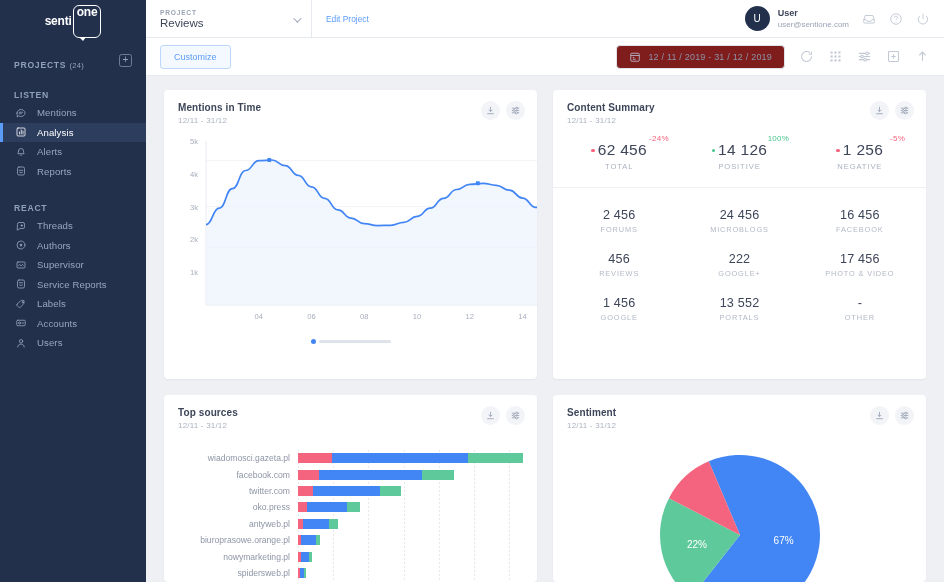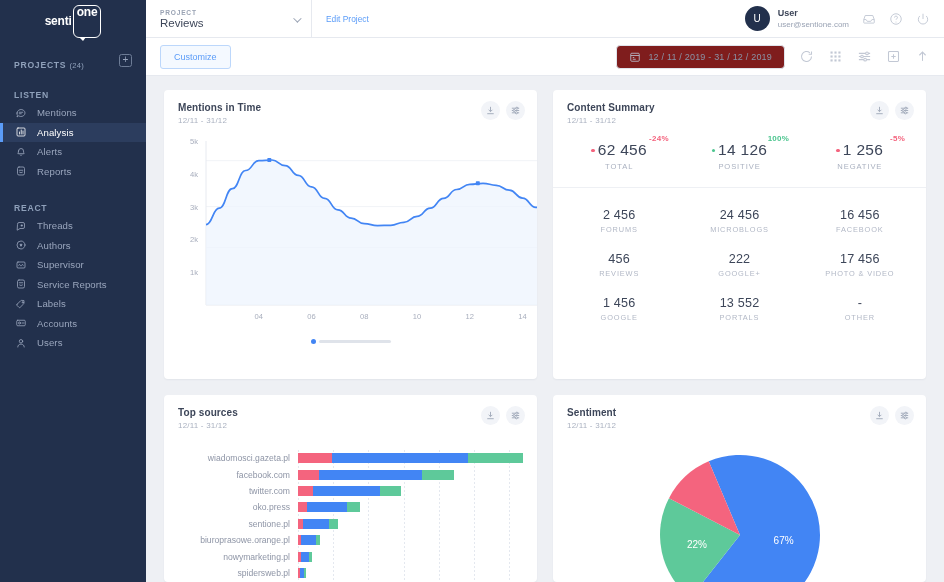--- a/index.html
+++ b/index.html
@@ -145,21 +145,21 @@
   .slider-dot { width:5px; height:5px; border-radius:50%; background:#4285f4; }
   .slider-track { width:72px; height:3.4px; border-radius:2px; background:#dfe3ea; }
 
   
   .cs-top { display: flex; padding: 16px 6px 16px 6px; border-bottom: 1px solid #eef0f4; }
   .cs-cell { flex: 1; text-align: center; position: relative; }
   .cs-big {
     font-size: 15.5px; color: #3d4659; letter-spacing: 0.3px; display: inline-block; position: relative;
   }
   .cs-dot { display:inline-block; width:3.4px; height:3.4px; border-radius:50%; vertical-align: 3px; margin-right:3px; }
-  .cs-delta { position: absolute; top: -7px; right: -22px; font-size: 8px; font-weight: bold; }
+  .cs-delta { position: absolute; top: -7px; right: -22px; font-size: 8px; font-weight: normal; }
   .cs-lbl { font-size: 7.6px; color: #aab1c0; letter-spacing: 0.9px; margin-top: 3px; }
   .cs-grid { display: grid; grid-template-columns: 1fr 1fr 1fr; row-gap: 18px; padding: 20px 6px 14px 6px; }
   .cs-g-val { font-size: 12.6px; color: #3d4659; text-align: center; letter-spacing: 0.2px;}
   .cs-g-lbl { font-size: 7.4px; color: #b2b8c6; text-align: center; letter-spacing: 0.85px; margin-top: 3px; }
 
   
   .ts-body { padding: 20px 14px 0 8px; }
   .ts-row { display: flex; align-items: center; height: 16.4px; }
   .ts-name {
     width: 126px; text-align: right; padding-right: 8px; font-size: 8.6px;
@@ -576,21 +576,21 @@
             </div>
             <div class="ts-row">
               <div class="ts-name">oko.press</div>
               <div class="ts-bars">
                 <div class="ts-seg" style="width:3.81%;background:#f4647e"></div>
                 <div class="ts-seg" style="width:17.80%;background:#4285f4"></div>
                 <div class="ts-seg" style="width:5.93%;background:#5ec99a"></div>
               </div>
             </div>
             <div class="ts-row">
-              <div class="ts-name">sentione.pl</div>
+              <div class="ts-name">antyweb.pl</div>
               <div class="ts-bars">
                 <div class="ts-seg" style="width:2.12%;background:#f4647e"></div>
                 <div class="ts-seg" style="width:11.44%;background:#4285f4"></div>
                 <div class="ts-seg" style="width:4.24%;background:#5ec99a"></div>
               </div>
             </div>
             <div class="ts-row">
               <div class="ts-name">biuroprasowe.orange.pl</div>
               <div class="ts-bars">
                 <div class="ts-seg" style="width:1.36%;background:#f4647e"></div>

